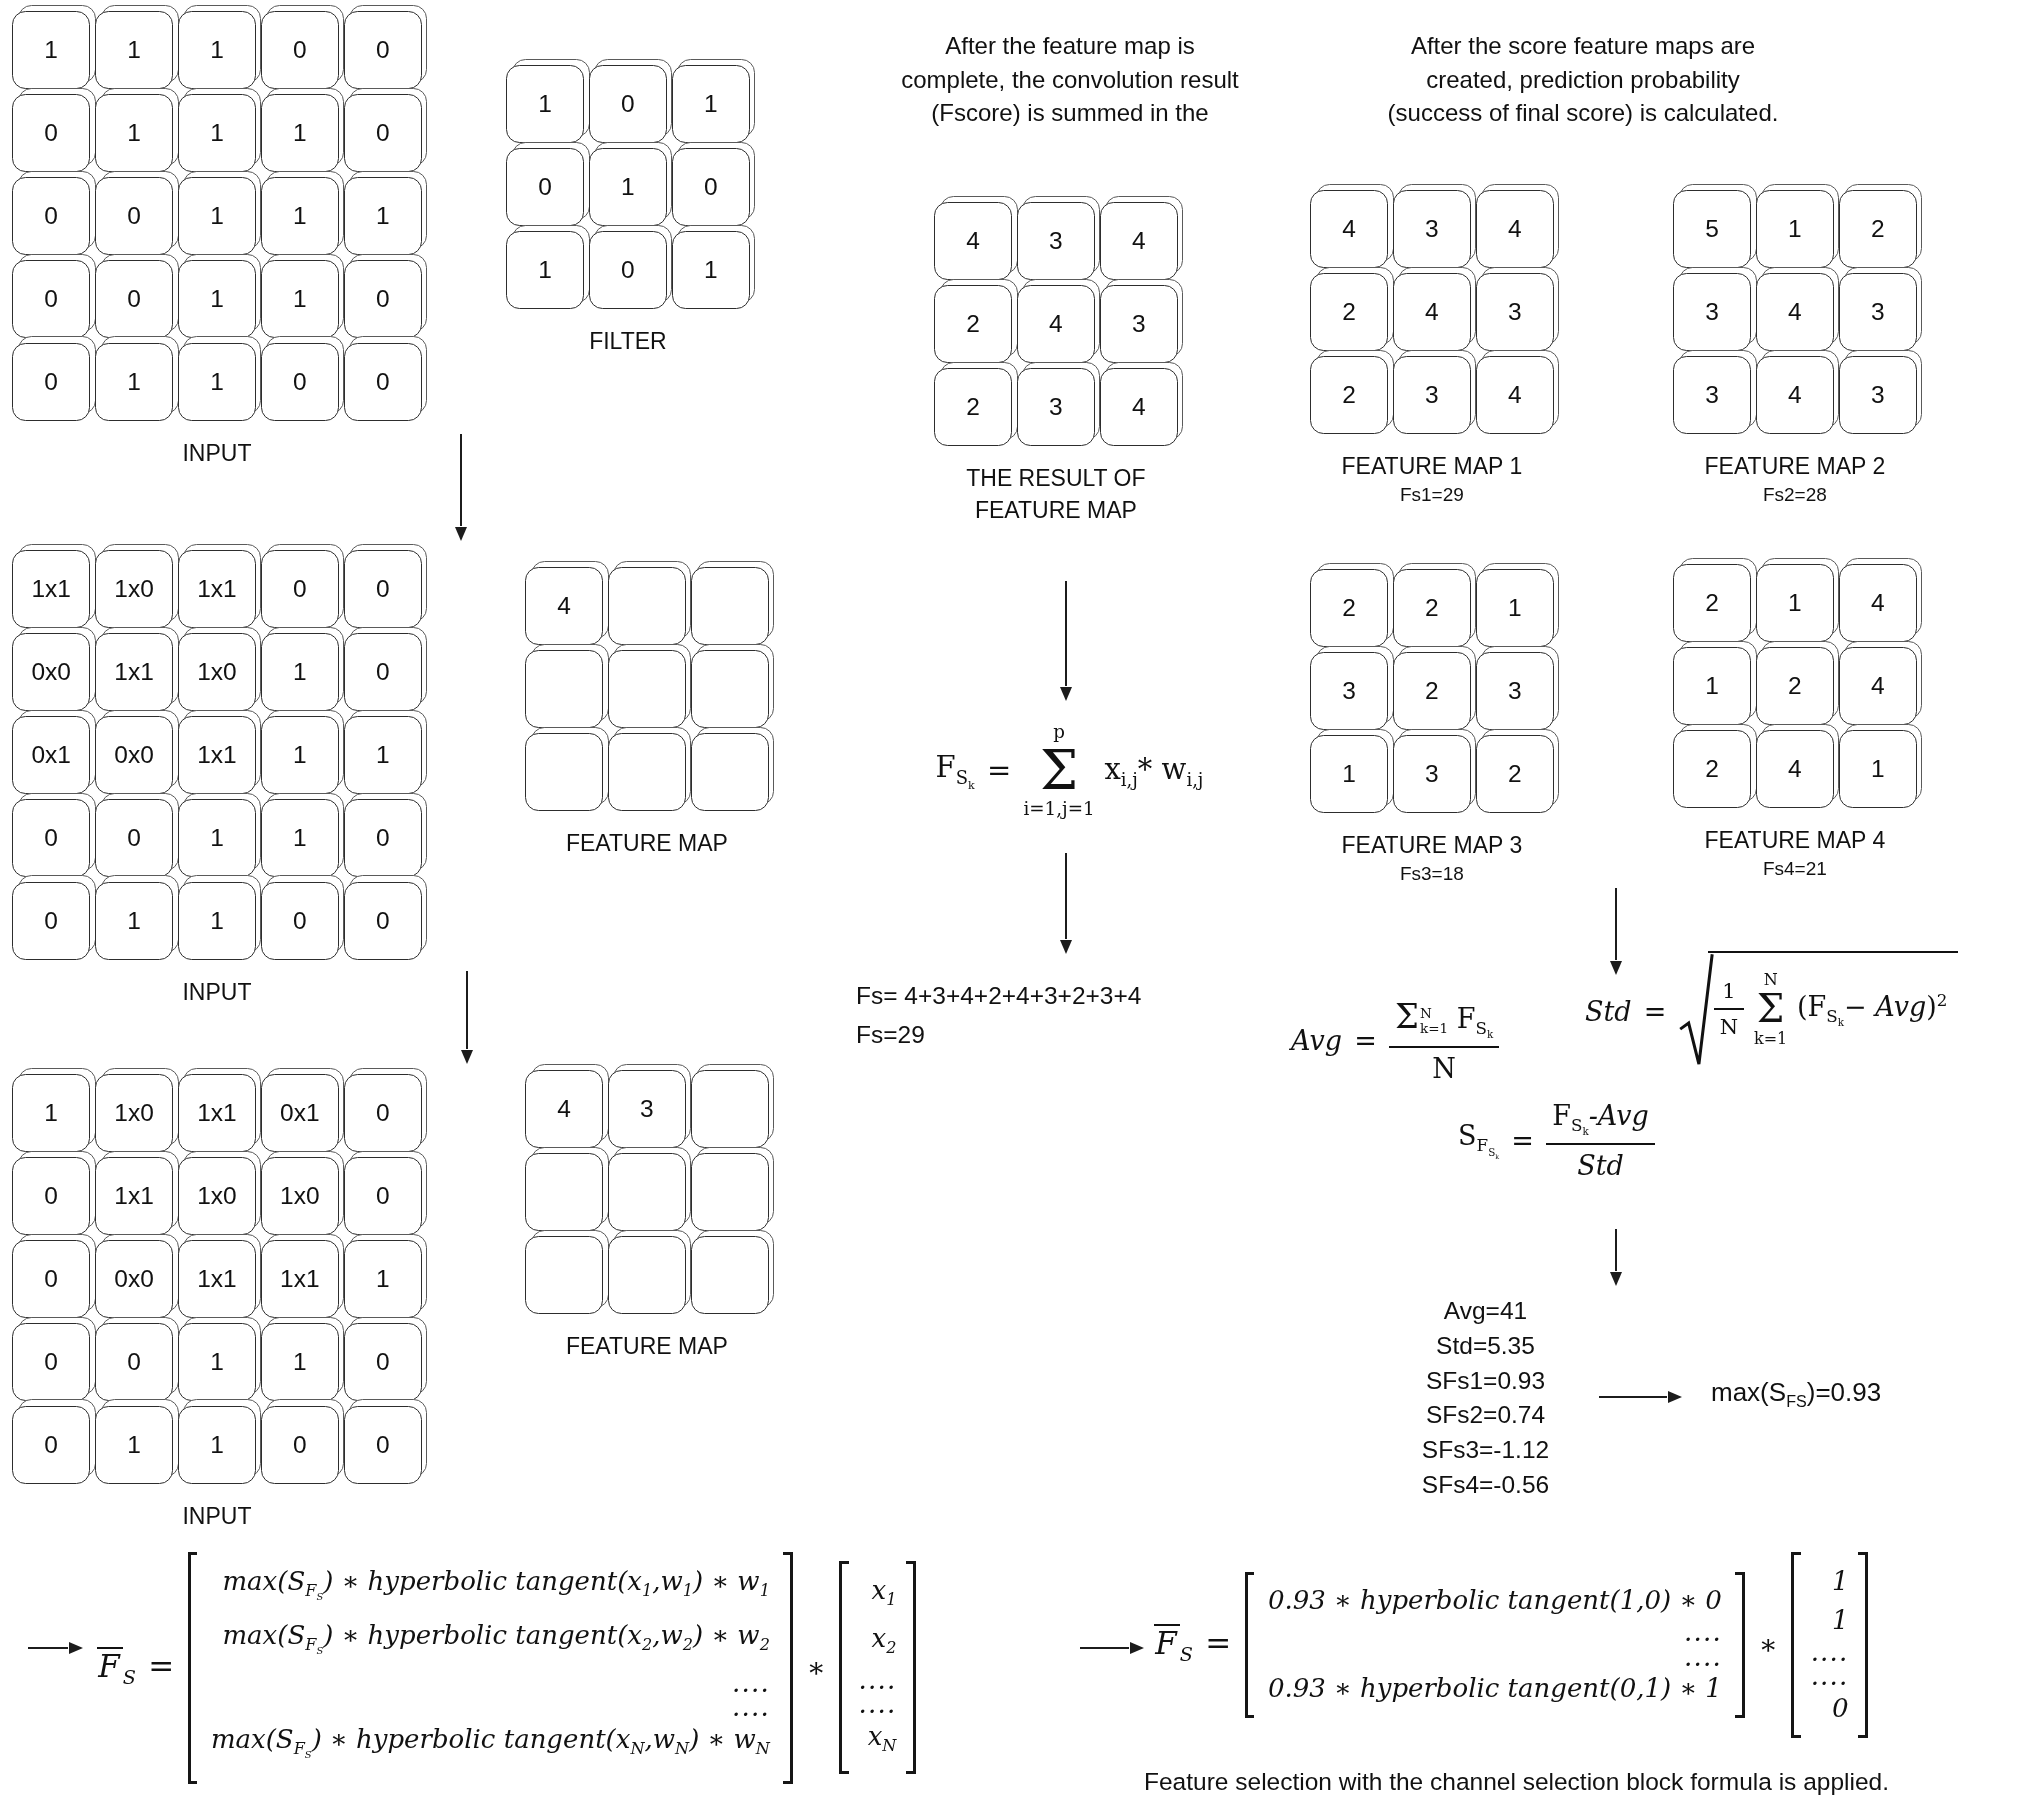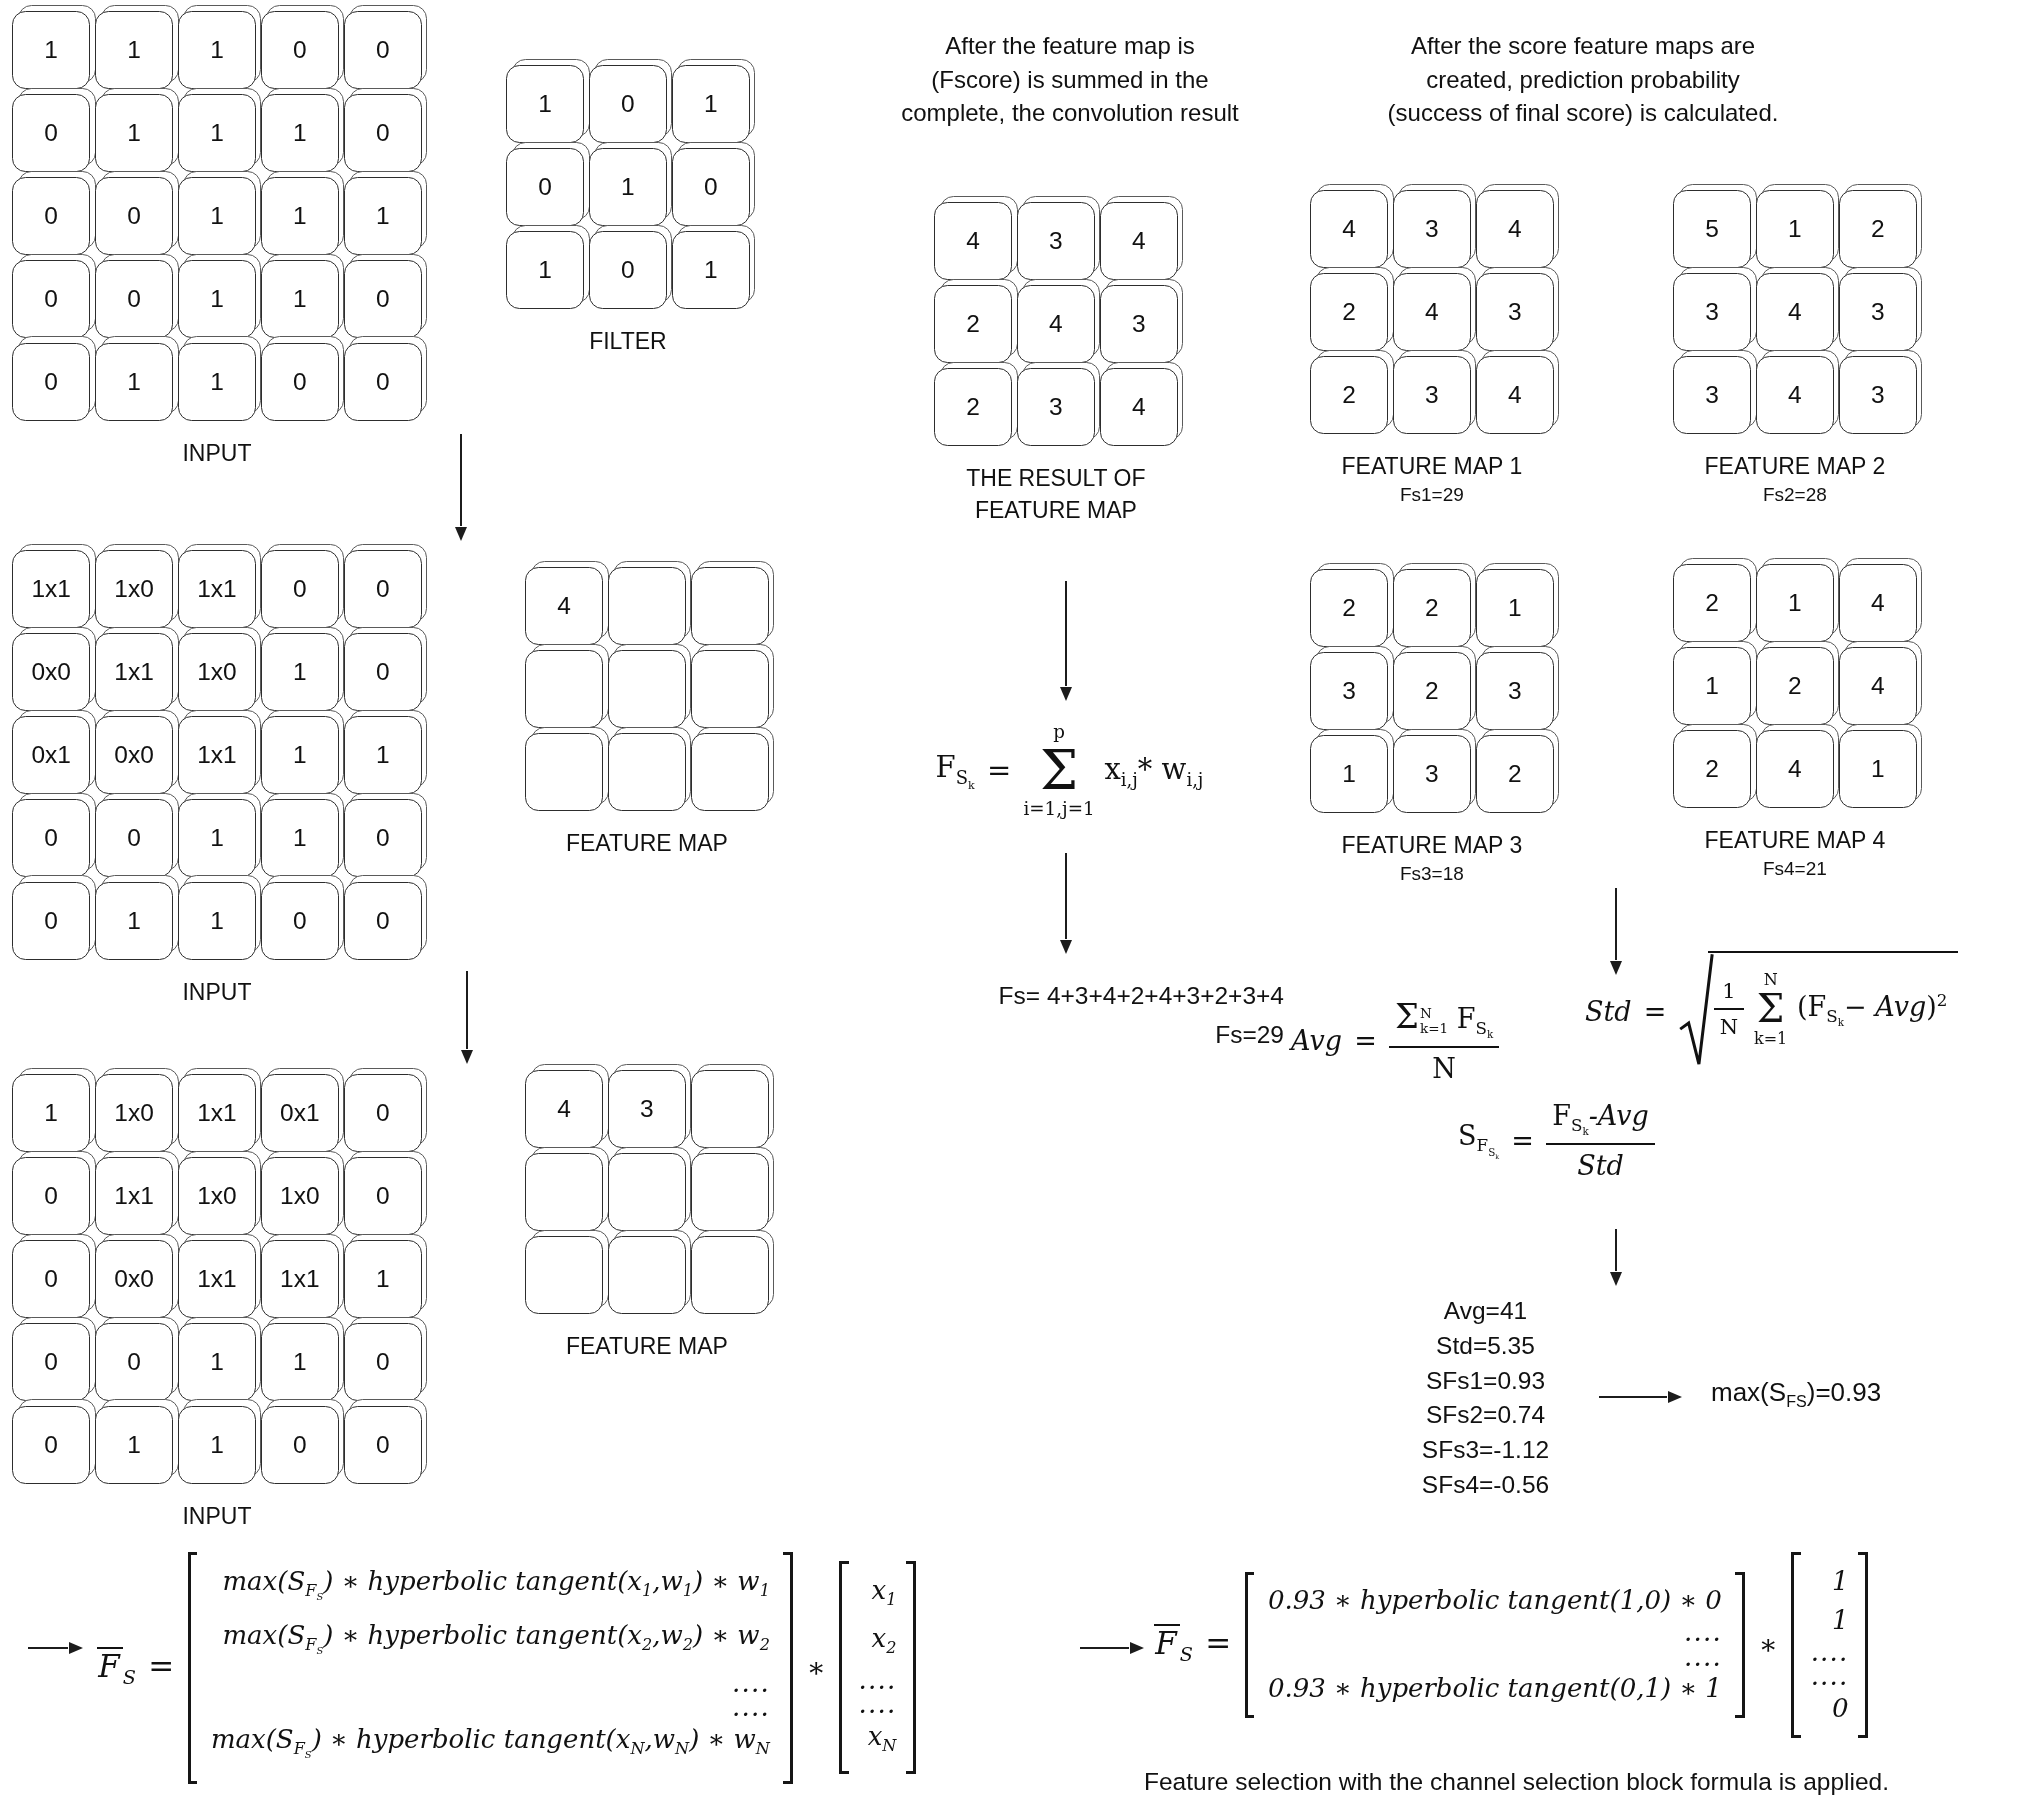--- a/index.html
+++ b/index.html
@@ -14,21 +14,21 @@
   .cell { position:relative; width:var(--cell,78px); height:var(--cell,78px); }
   .cell-back { position:absolute; top:-6.1px; left:5.5px; width:100%; height:100%;
                border:1.8px solid #5a5a5a; border-radius:13.5px; background:#fff; }
   .cell-front { position:absolute; inset:0; border:1.8px solid #2d2d2d; border-radius:13.5px;
                 background:#fff; display:flex; align-items:center; justify-content:center;
                 font-size:24.5px; color:#111; }
   .mlabel { font-size:23px; text-align:center; line-height:1.42; }
   .msub   { font-size:19px; text-align:center; }
   
   .note { position:absolute; text-align:center; font-size:24px; line-height:1.40; }
-  .fslines { position:absolute; text-align:right; font-size:24.5px; line-height:1.6; }
+  .fslines { position:absolute; text-align:left; font-size:24.5px; line-height:1.6; }
   .stats { position:absolute; text-align:center; font-size:24.5px; line-height:1.42; }
   .caption { position:absolute; text-align:center; font-size:24.5px; }
   .maxsfs { position:absolute; font-size:26px; white-space:nowrap; }
   
   .arrow { position:absolute; background:#1c1c1c; }
   .arrow.v { width:1.8px; }
   .arrow.v::after { content:""; position:absolute; left:50%; transform:translateX(-50%);
                     bottom:-14.7px; border:6.7px solid transparent; border-bottom:none;
                     border-top:14.7px solid #1c1c1c; }
   .arrow.h { height:1.8px; }
@@ -521,22 +521,22 @@
       <div class="cell">
         <div class="cell-back"></div>
         <div class="cell-front"></div>
       </div>
     </div>
   <div class="mlabel">FEATURE MAP</div>
 </div>
 
 <div class="note" style="left:851px; top:29px; width:438px;">
   <div>After the feature map is</div>
+  <div>complete, the convolution result</div>
   <div>(Fscore) is summed in the</div>
-  <div>complete, the convolution result</div>
 </div>
 
 <div class="mblock" style="left:934px; top:202px;">
   <div class="matrix" style="grid-template-columns: repeat(3, var(--cell, 78px));">
       <div class="cell">
         <div class="cell-back"></div>
         <div class="cell-front">4</div>
       </div>
       <div class="cell">
         <div class="cell-back"></div>

